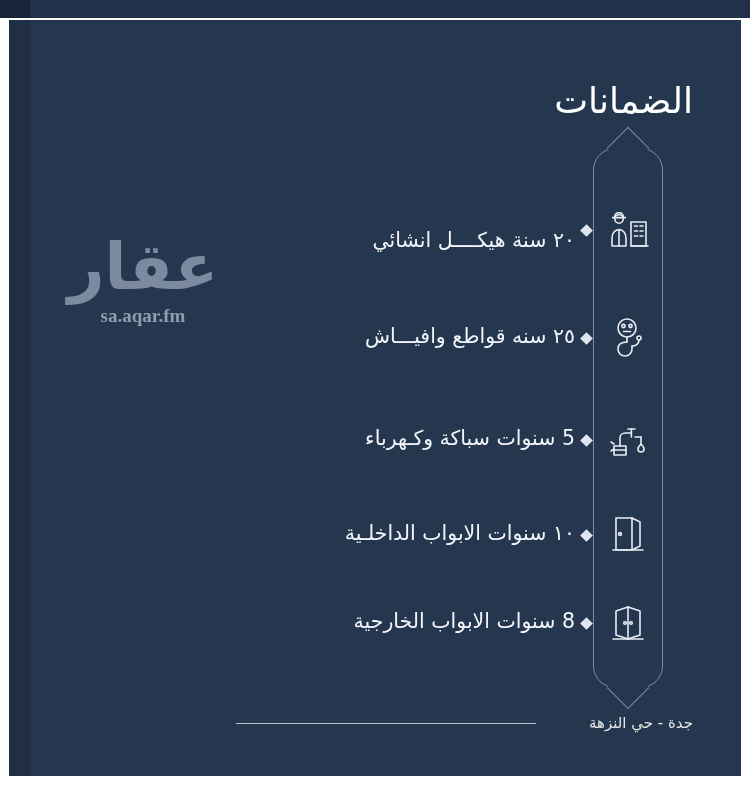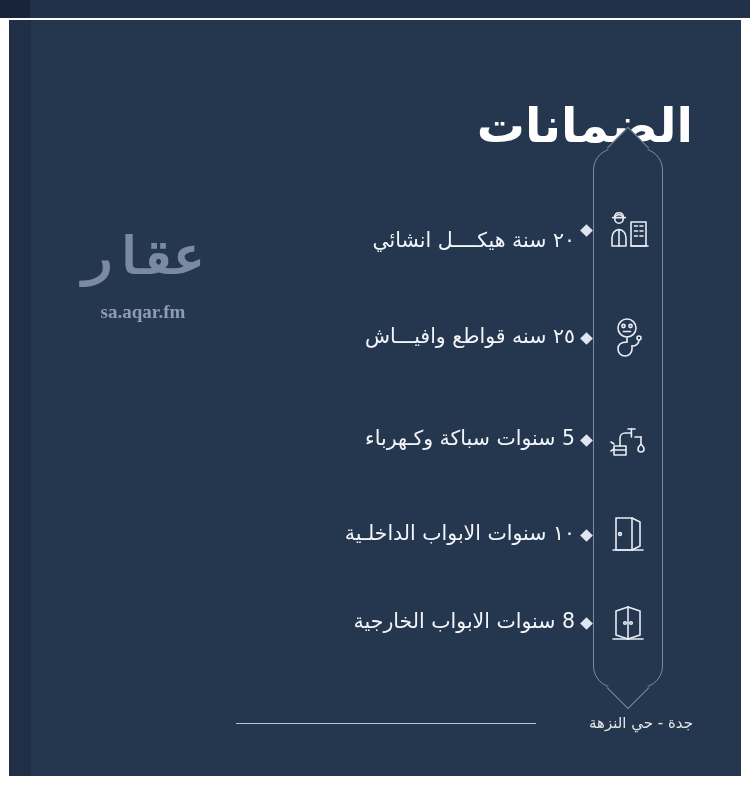--- a/index.html
+++ b/index.html
@@ -58,25 +58,24 @@
     top: 0;
     width: 22px;
     height: 100%;
     background: #202f46;
   }
   .title {
     position: absolute;
     right: 48px;
     top: 60px;
     color: #ffffff;
-    font-size: 48px;
-    font-weight: bold;
+    font-size: 36px;
+    font-weight: normal;
     letter-spacing: 0.5px;
     white-space: nowrap;
-    margin-top: 17px;
   }
 
   
   .icon-column {
     position: absolute;
     right: 78px;
     top: 128px;
     width: 70px;
     height: 540px;
     border: 1.6px solid #7c8ba3;
@@ -131,29 +130,28 @@
   .watermark {
     position: absolute;
     left: 44px;
     top: 215px;
     width: 180px;
     text-align: center;
     color: #7f8ea4;
     user-select: none;
   }
   .watermark .wm-ar {
-    font-size: 52px;
+    font-size: 64px;
     font-weight: bold;
     line-height: 1;
     letter-spacing: -1px;
     color: #7b8aa0;
-    font-family: Liberation Mono, monospace;
   }
   .watermark .wm-en {
-    margin-top: 14px;
+    margin-top: 6px;
     font-size: 19px;
     font-weight: bold;
     color: #8e9cb0;
     font-family: "Liberation Serif", serif;
     direction: ltr;
   }
 
   
   .footer-text {
     position: absolute;

